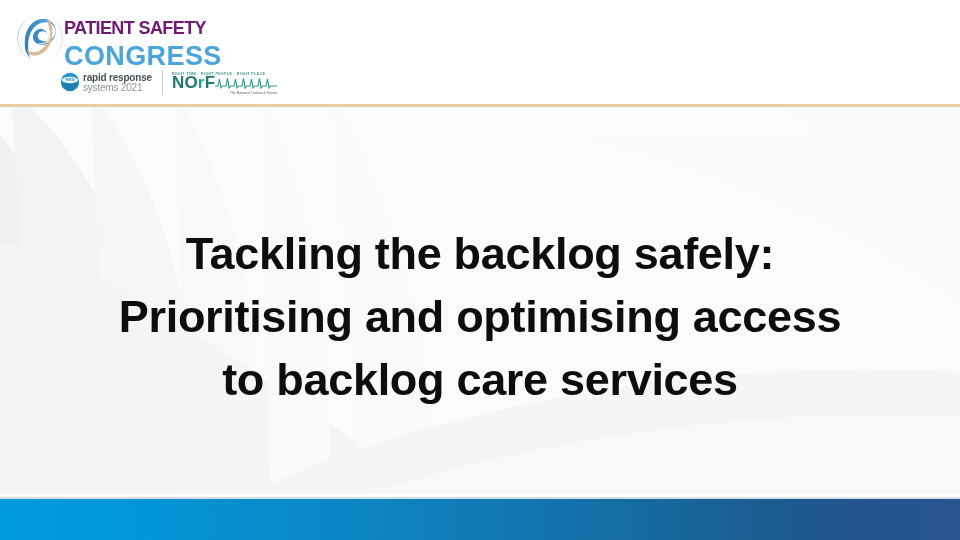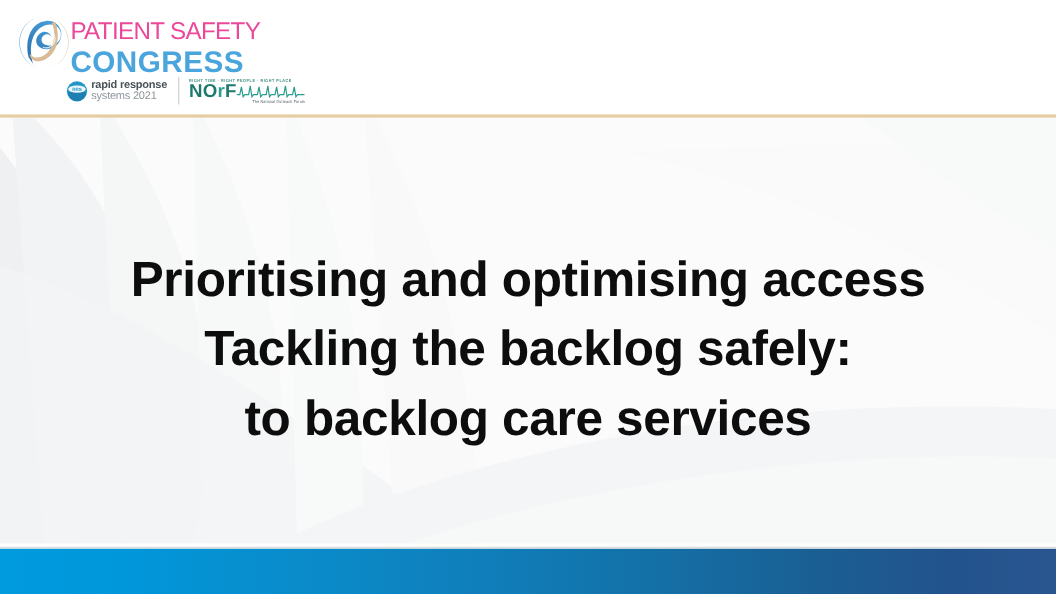--- a/index.html
+++ b/index.html
@@ -43,24 +43,24 @@
     left: 17px; top: 14px;
     width: 46px; height: 49px;
   }
 
   .logo-wordmark {
     position: absolute;
     left: 64px; top: 14px;
     width: 210px;
   }
   .wm-line1 {
-    font-size: 22px;
-    font-weight: normal;
+    font-size: 18px;
+    font-weight: bold;
     letter-spacing: -0.6px;
-    color: #ec4899;
+    color: #701a75;
     line-height: 28px;
     white-space: nowrap;
   }
   .wm-line2 {
     font-size: 27px;
     font-weight: bold;
     letter-spacing: 0.4px;
     color: #4ba5dd;
     line-height: 28px;
     white-space: nowrap;
@@ -69,21 +69,21 @@
   
   .sublogos {
     position: absolute;
     left: 60px; top: 67px;
     height: 30px;
     display: flex;
     align-items: center;
   }
   .rrs-logo {
     display: flex;
-    align-items: flex-end;
+    align-items: flex-start;
     gap: 3px;
   }
   .rrs-badge {
     width: 20px; height: 20px;
     flex: 0 0 auto;
   }
   .rrs-text {
     line-height: 10px;
     padding-top: 1px;
   }
@@ -240,22 +240,22 @@
       <path d="M 330 -20 C 420 140, 430 280, 440 387 L 360 387 Z" fill="#f9f9fa"></path>
 
       <path d="M 250 387 C 430 300, 700 250, 960 265 L 960 387 Z" fill="#f4f5f6"></path>
       <path d="M 370 387 C 540 330, 760 300, 960 310 L 960 387 Z" fill="#f7f8f8"></path>
       <path d="M 560 30 C 700 60, 860 130, 960 200 L 960 20 Z" fill="#fafafa"></path>
       <path d="M 760 -20 C 830 40, 910 90, 960 120 L 960 -20 Z" fill="#f8f9f9"></path>
     </svg>
   </div>
 
   <div class="title-block">
+    <div class="title-line">Tackling the backlog safely:</div>
     <div class="title-line">Prioritising and optimising access</div>
-    <div class="title-line">Tackling the backlog safely:</div>
     <div class="title-line">to backlog care services</div>
   </div>
 
   <div class="header">
 
     <svg class="logo-mark" viewBox="0 0 46 49">
       <defs>
         <linearGradient id="blu1" x1="0" y1="0" x2="1" y2="1">
           <stop offset="0%" stop-color="#2f7fc4"></stop>
           <stop offset="55%" stop-color="#3d9bd8"></stop>

